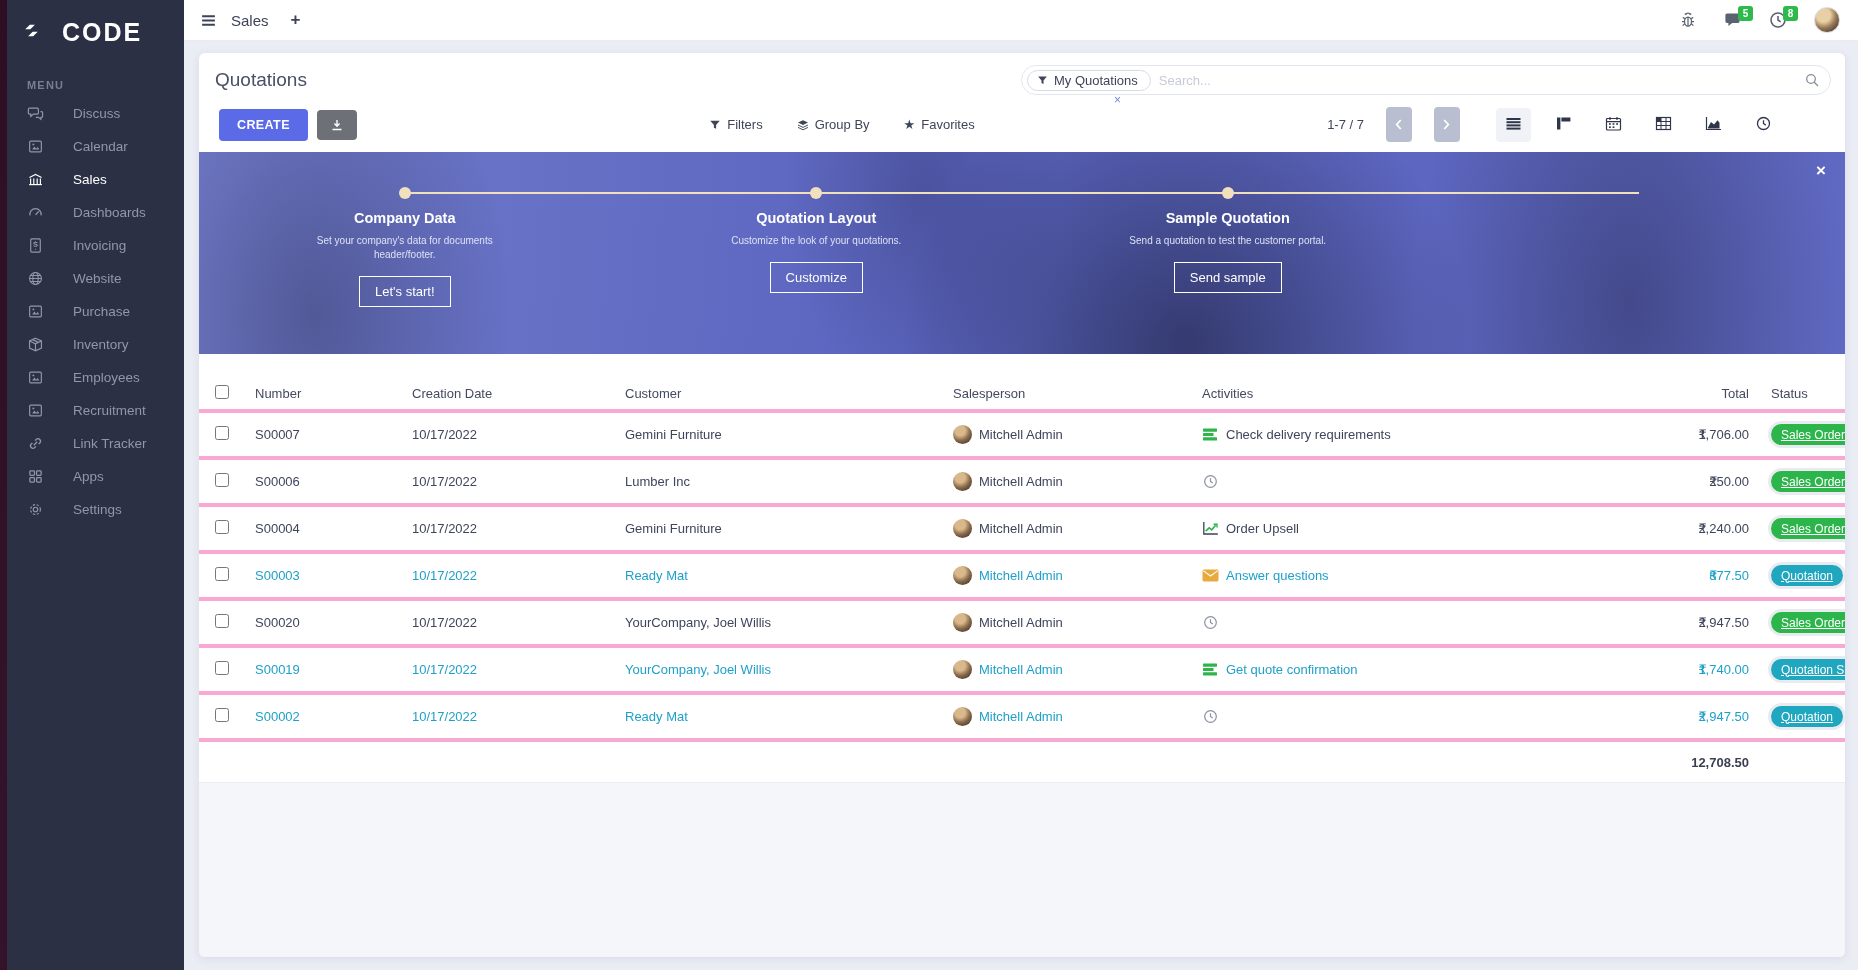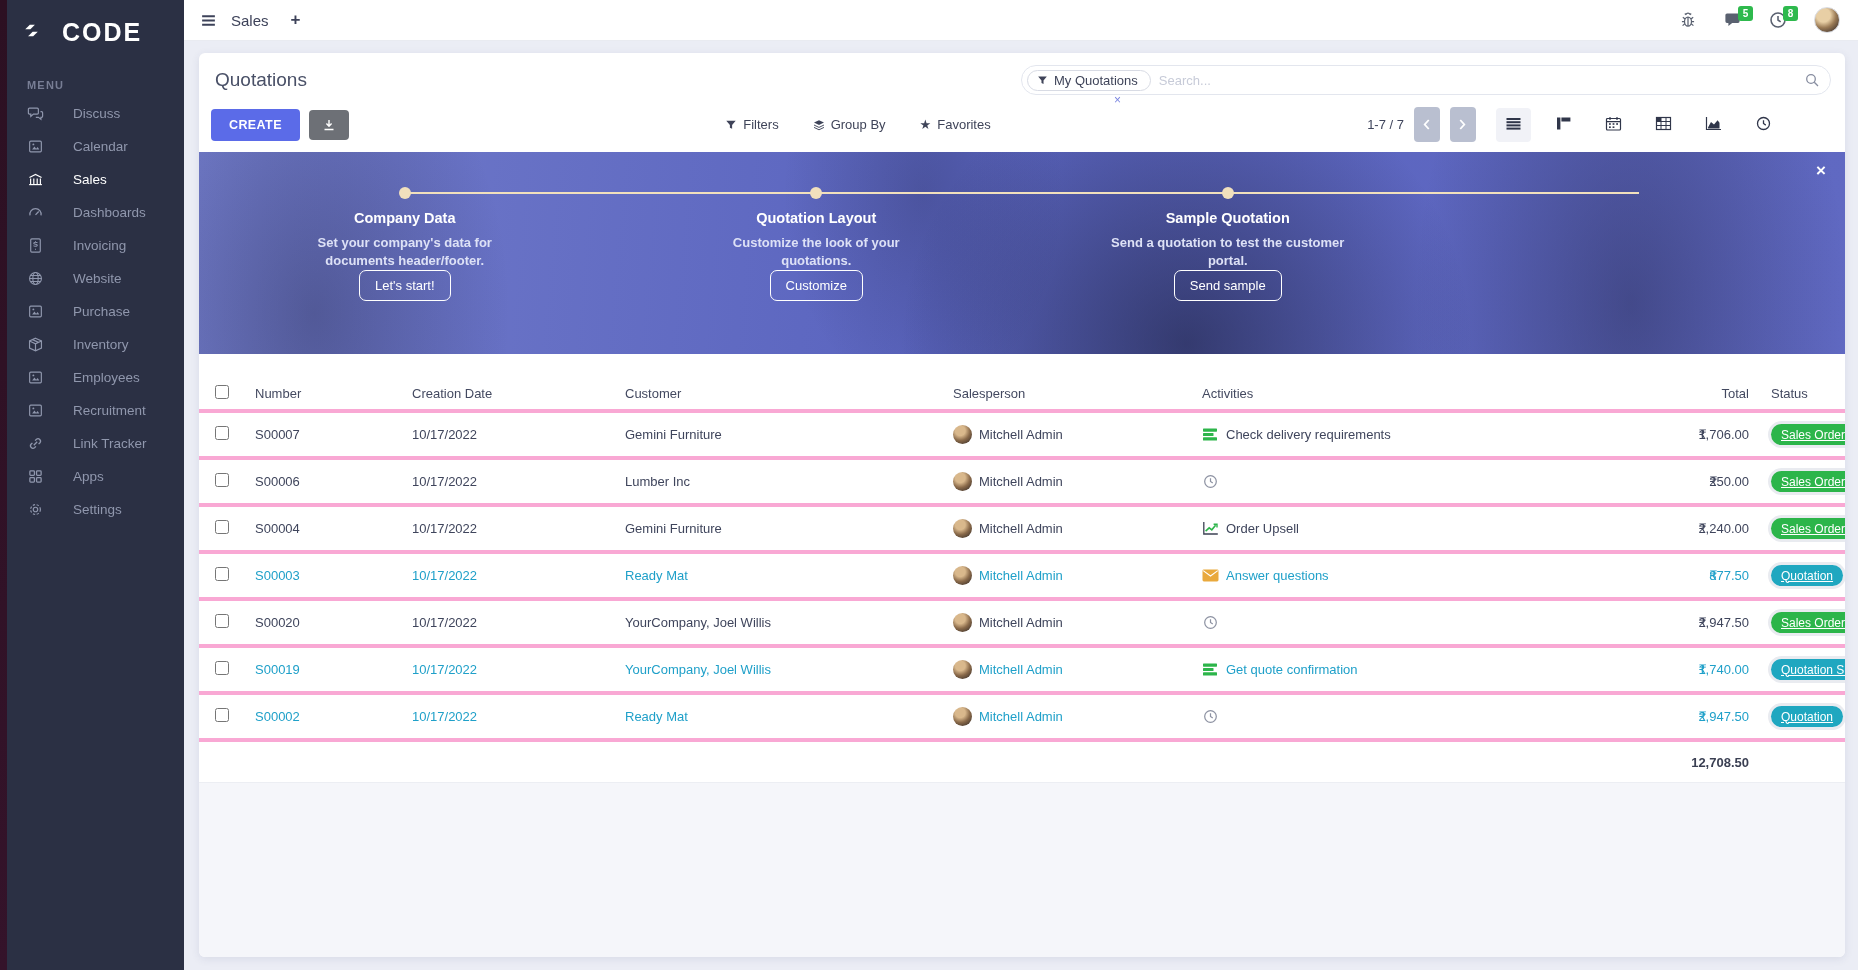--- a/index.html
+++ b/index.html
@@ -49,30 +49,30 @@
     border-radius:16px; display:flex; align-items:center; padding:0 10px 0 5px; }
   .facet { display:flex; align-items:center; gap:6px; border:1px solid #d8dbe4; border-radius:13px;
     padding:2px 12px 2px 9px; color:#3f4459; background:#fff; cursor:pointer; white-space:nowrap; }
   .facet svg { width:11px; height:11px; }
   .facet-x { position:absolute; left:92px; top:27px; color:#7a85e0; font-size:12px; cursor:pointer; }
   .search-input { flex:1; border:none; outline:none; font-size:13px; color:#3f455c; padding:0 8px;
     font-family:inherit; background:transparent; }
   .search-input::placeholder { color:#c7cbd8; }
   .search-mag { width:16px; height:16px; cursor:pointer; }
 
-  .cp-bottom { display:flex; align-items:center; padding:8px 14px 10px 12px; flex:0 0 auto; }
+  .cp-bottom { display:flex; align-items:center; padding:8px 14px 10px 20px; flex:0 0 auto; }
   .btn-create { background:#5b6be8; color:#fff; border:none; border-radius:4px; padding:9px 18px;
     font-size:12.5px; font-weight:bold; letter-spacing:.4px; cursor:pointer; font-family:inherit; }
   .btn-export { background:#6d7076; border:none; border-radius:4px; padding:8px 13px; margin-left:9px; cursor:pointer; }
   .btn-export svg { width:14px; height:14px; display:block; }
   .filter-group { margin-left:auto; display:flex; align-items:center; gap:34px; margin-right:auto;justify-content:space-between; }
   .fg-item { display:flex; align-items:center; gap:6px; color:#3f4459; cursor:pointer; }
   .fg-item svg { width:12px; height:12px; }
   .fg-star { color:#3f4459; font-size:13px; }
-  .pager { display:flex; align-items:center; gap:10px; margin-right:20px; }
+  .pager { display:flex; align-items:center; gap:22px; margin-right:36px; }
   .pager-text { color:#3f455c; }
   .pager-btn { width:26px; height:35px; border:none; border-radius:4px; background:#b9bfd0; cursor:pointer;
     display:flex; align-items:center; justify-content:center; }
   .pager-btn svg { width:9px; height:13px; }
   .views { display:flex; align-items:center; gap:15px; margin-right:50px; }
   .vbtn { border:none; background:transparent; border-radius:4px; padding:8px 9px; cursor:pointer; display:flex; }
   .vbtn svg { width:17px; height:15px; }
   .vbtn.active { background:#f1f2f7; }
 
   
@@ -83,22 +83,22 @@
       radial-gradient(280px 430px at 7% 80%, rgba(24,26,50,.32), transparent 70%),
       radial-gradient(200px 300px at 44% 20%, rgba(30,33,62,.25), transparent 70%),
       linear-gradient(95deg,#717bca 0%, #5a64bf 45%, #6069c2 100%); }
   .banner-close { position:absolute; top:10px; right:19px; font-size:17px; font-weight:bold; color:#fff; cursor:pointer; line-height:1; }
   .track { position:absolute; top:40px; left:12.5%; right:12.5%; height:2px; background:#f1e0bd; }
   .steps { position:absolute; inset:0; display:flex; }
   .step { width:25%; position:relative; text-align:center; padding-top:58px; }
   .step-dot { position:absolute; top:35px; left:50%; transform:translateX(-50%); width:12px; height:12px;
     border-radius:50%; background:#f1e0bd; }
   .step-title { font-size:14.5px; font-weight:bold; margin-bottom:8px; }
-  .step-desc { font-size:13px; color:#dde1f6; line-height:1.4; max-width:235px; margin:0 auto 0 auto;font-weight:bold; }
-  .step-btn { background:transparent; border:1px solid #fff; border-radius:7px; color:#fff; font-family:inherit;
+  .step-desc { font-size:10px; color:#dde1f6; line-height:1.4; max-width:235px; margin:0 auto 14px auto; }
+  .step-btn { background:transparent; border:1px solid #fff; border-radius:0; color:#fff; font-family:inherit;
     font-size:13px; padding:7px 15px; cursor:pointer; }
 
   
   .table { margin-top:24px; flex:0 0 auto; --cols:52px 157px 213px 328px 249px 350px 207px 1fr; }
   .tr { display:grid; grid-template-columns:var(--cols); align-items:center; height:47px;
     border-bottom:4px solid #f9a8d4; background:#fff; }
   .tr.thead { height:35px; color:#434960; font-weight:500; }
   .td { padding:0 4px; white-space:nowrap; overflow:hidden; }
   .td-cb { padding-left:16px; }
   .td-cb input { width:14px; height:14px; accent-color:#5b6be8; border:1px solid #c8ccd8; cursor:pointer; }

